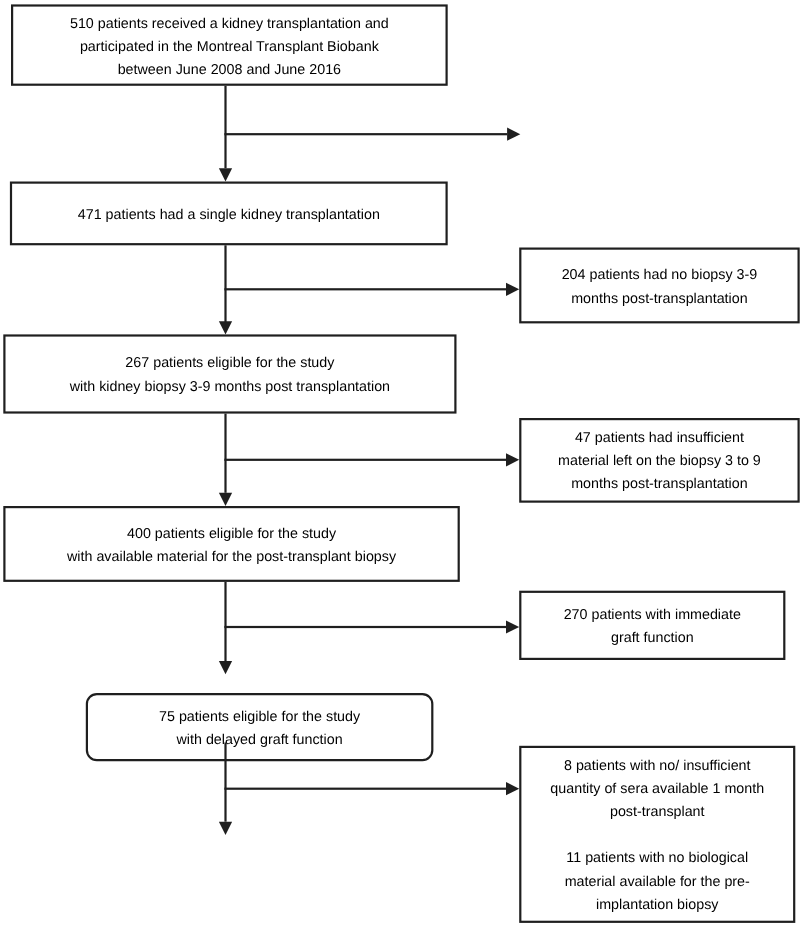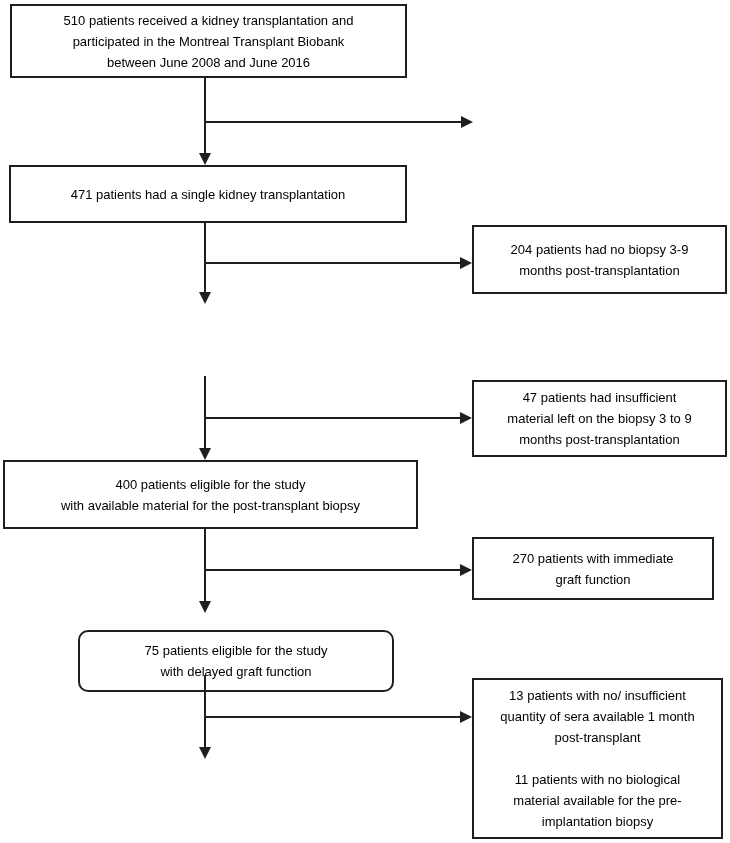--- a/index.html
+++ b/index.html
@@ -48,40 +48,42 @@
 <body>
 
 <div class="canvas">
 
   <div class="box" style="left:10px;top:4px;width:397px;height:74px;">510 patients received a kidney transplantation and
 participated in the Montreal Transplant Biobank
 between June 2008 and June 2016</div>
 
   <div class="box" style="left:9px;top:165px;width:398px;height:58px;">471 patients had a single kidney transplantation</div>
 
+  <div class="box" style="left:3px;top:304px;width:412px;height:72px;">267 patients eligible for the study
+with kidney biopsy 3-9 months post transplantation</div>
 
   <div class="box" style="left:3px;top:460px;width:415px;height:69px;">400 patients eligible for the study
 with available material for the post-transplant biopsy</div>
 
   <div class="box" style="left:78px;top:630px;width:316px;height:62px;border-radius:10px;">75 patients eligible for the study
 with delayed graft function</div>
 
 
 
   <div class="box" style="left:472px;top:225px;width:255px;height:69px;">204 patients had no biopsy 3-9
 months post-transplantation</div>
 
   <div class="box" style="left:472px;top:380px;width:255px;height:77px;">47 patients had insufficient
 material left on the biopsy 3 to 9
 months post-transplantation</div>
 
   <div class="box" style="left:472px;top:537px;width:242px;height:63px;">270 patients with immediate
 graft function</div>
 
-  <div class="box" style="left:472px;top:678px;width:251px;height:161px;">13 patients with no/ insufficient
+  <div class="box" style="left:472px;top:678px;width:251px;height:161px;">8 patients with no/ insufficient
 quantity of sera available 1 month
 post-transplant
 
 11 patients with no biological
 material available for the pre-
 implantation biopsy</div>
 
   <div class="line vline" style="left:204px;top:78px;height:75px;"></div>
   <div class="arr-d" style="left:199px;top:153px;"></div>
 

